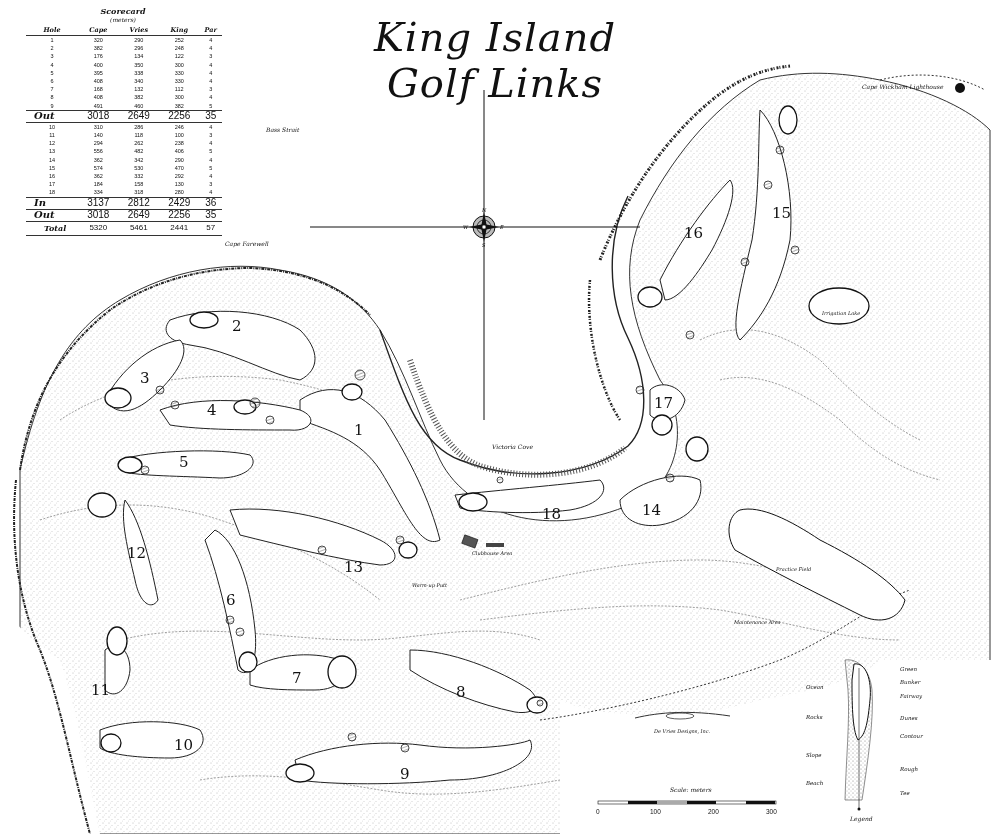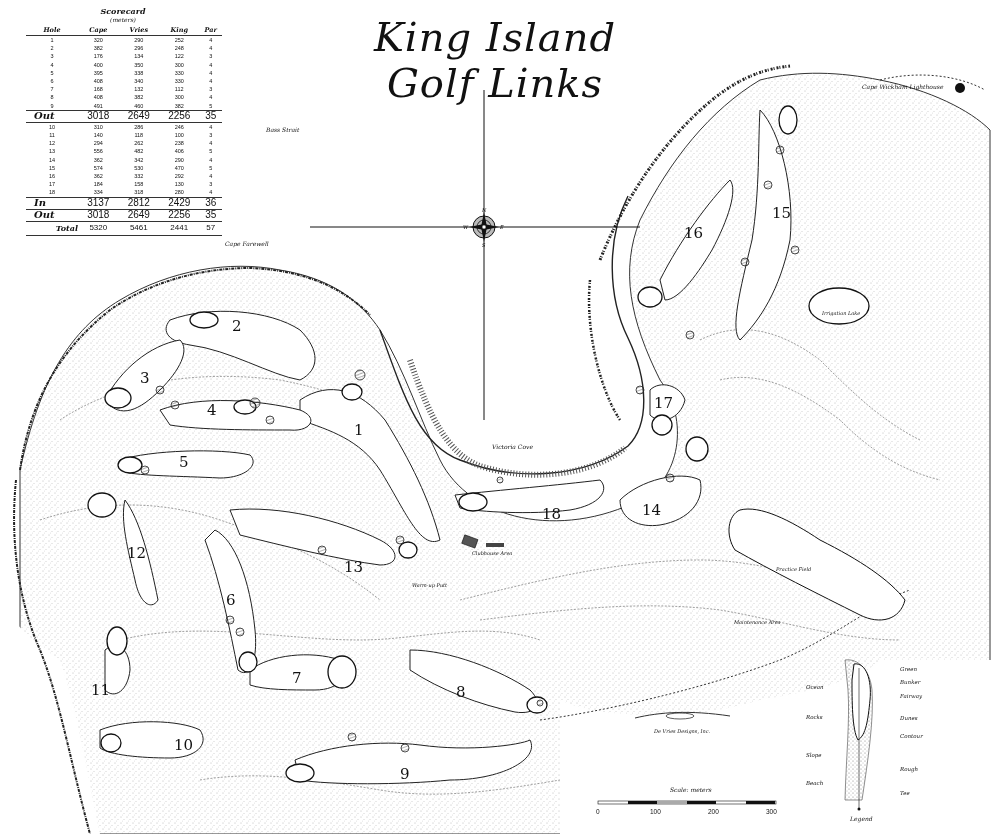--- a/index.html
+++ b/index.html
@@ -8,21 +8,21 @@
   .title{position:absolute;left:330px;top:14px;width:330px;text-align:center;font-family:"DejaVu Serif",serif;font-style:italic;font-size:40px;letter-spacing:1px;}
   .scorecard{position:absolute;left:8px;top:6px;width:200px;font-family:"Liberation Sans",sans-serif;}
   .sc-title{text-align:center;font-family:"DejaVu Serif",serif;font-style:italic;font-weight:bold;font-size:8px;margin-left:30px;}
   .sc-sub{text-align:center;font-family:"DejaVu Serif",serif;font-style:italic;font-size:6px;margin-left:30px;margin-bottom:2px;}
   table.sc{border-collapse:collapse;width:196px;font-size:5.5px;margin-left:18px;}
   table.sc th{font-family:"DejaVu Serif",serif;font-style:italic;font-weight:bold;font-size:6.5px;padding:1px 0;border-bottom:1.5px solid #333;}
   table.sc td{text-align:center;padding:0;height:8.2px;line-height:8.2px;}
   table.sc tr.sum td{font-size:10px;height:11px;border-top:1px solid #333;border-bottom:1px solid #333;}
   table.sc tr.sum td:first-child{font-family:"DejaVu Serif",serif;font-style:italic;font-weight:bold;text-align:left;padding-left:8px;}
   table.sc tr.total td{font-size:8px;height:13px;}
-  table.sc tr.total td:first-child{font-family:"DejaVu Serif",serif;font-style:italic;font-weight:bold;text-align:right;padding-left:6px;}
+  table.sc tr.total td:first-child{font-family:"DejaVu Serif",serif;font-style:italic;font-weight:bold;text-align:center;padding-left:6px;}
   .lbl{position:absolute;font-family:"DejaVu Serif",serif;font-style:italic;font-size:6px;white-space:nowrap;}
   .hole-num{position:absolute;font-family:"DejaVu Serif",serif;font-size:15px;}
   .legend-lbl{position:absolute;font-family:"DejaVu Serif",serif;font-style:italic;font-size:5.5px;}
   .scale-tick{position:absolute;font-family:"Liberation Sans",sans-serif;font-size:6.5px;}
 </style>
 </head>
 <body>
 
 <svg id="map" viewBox="0 0 1000 834" xmlns="http://www.w3.org/2000/svg">
   <defs>

